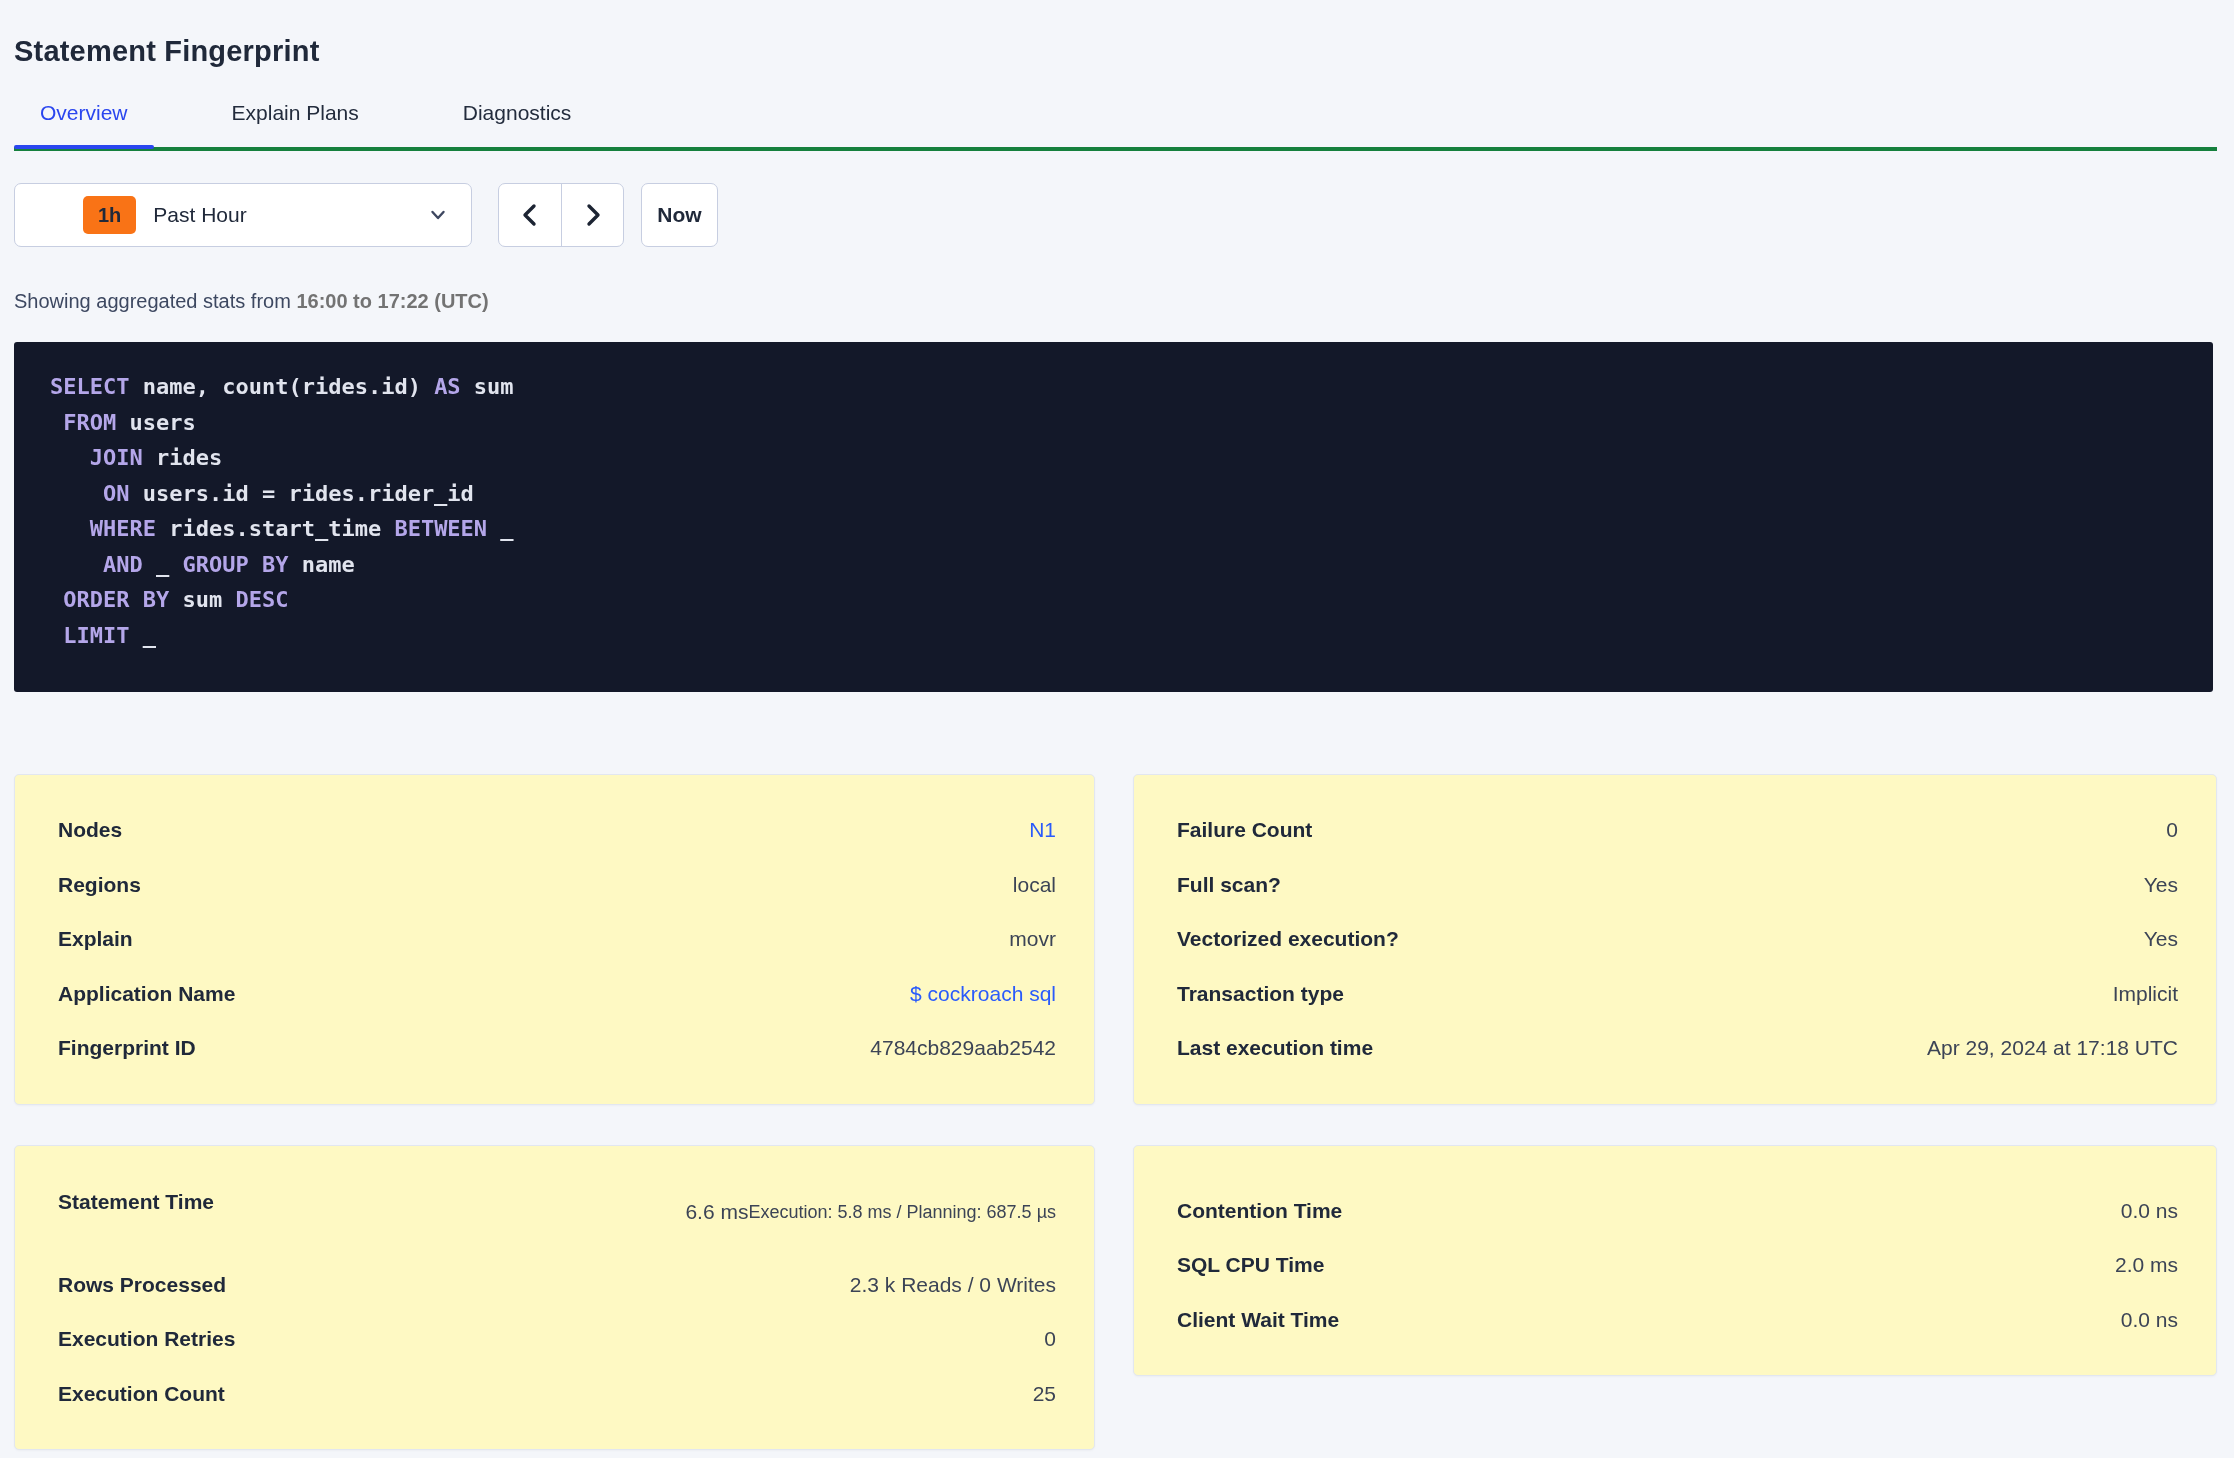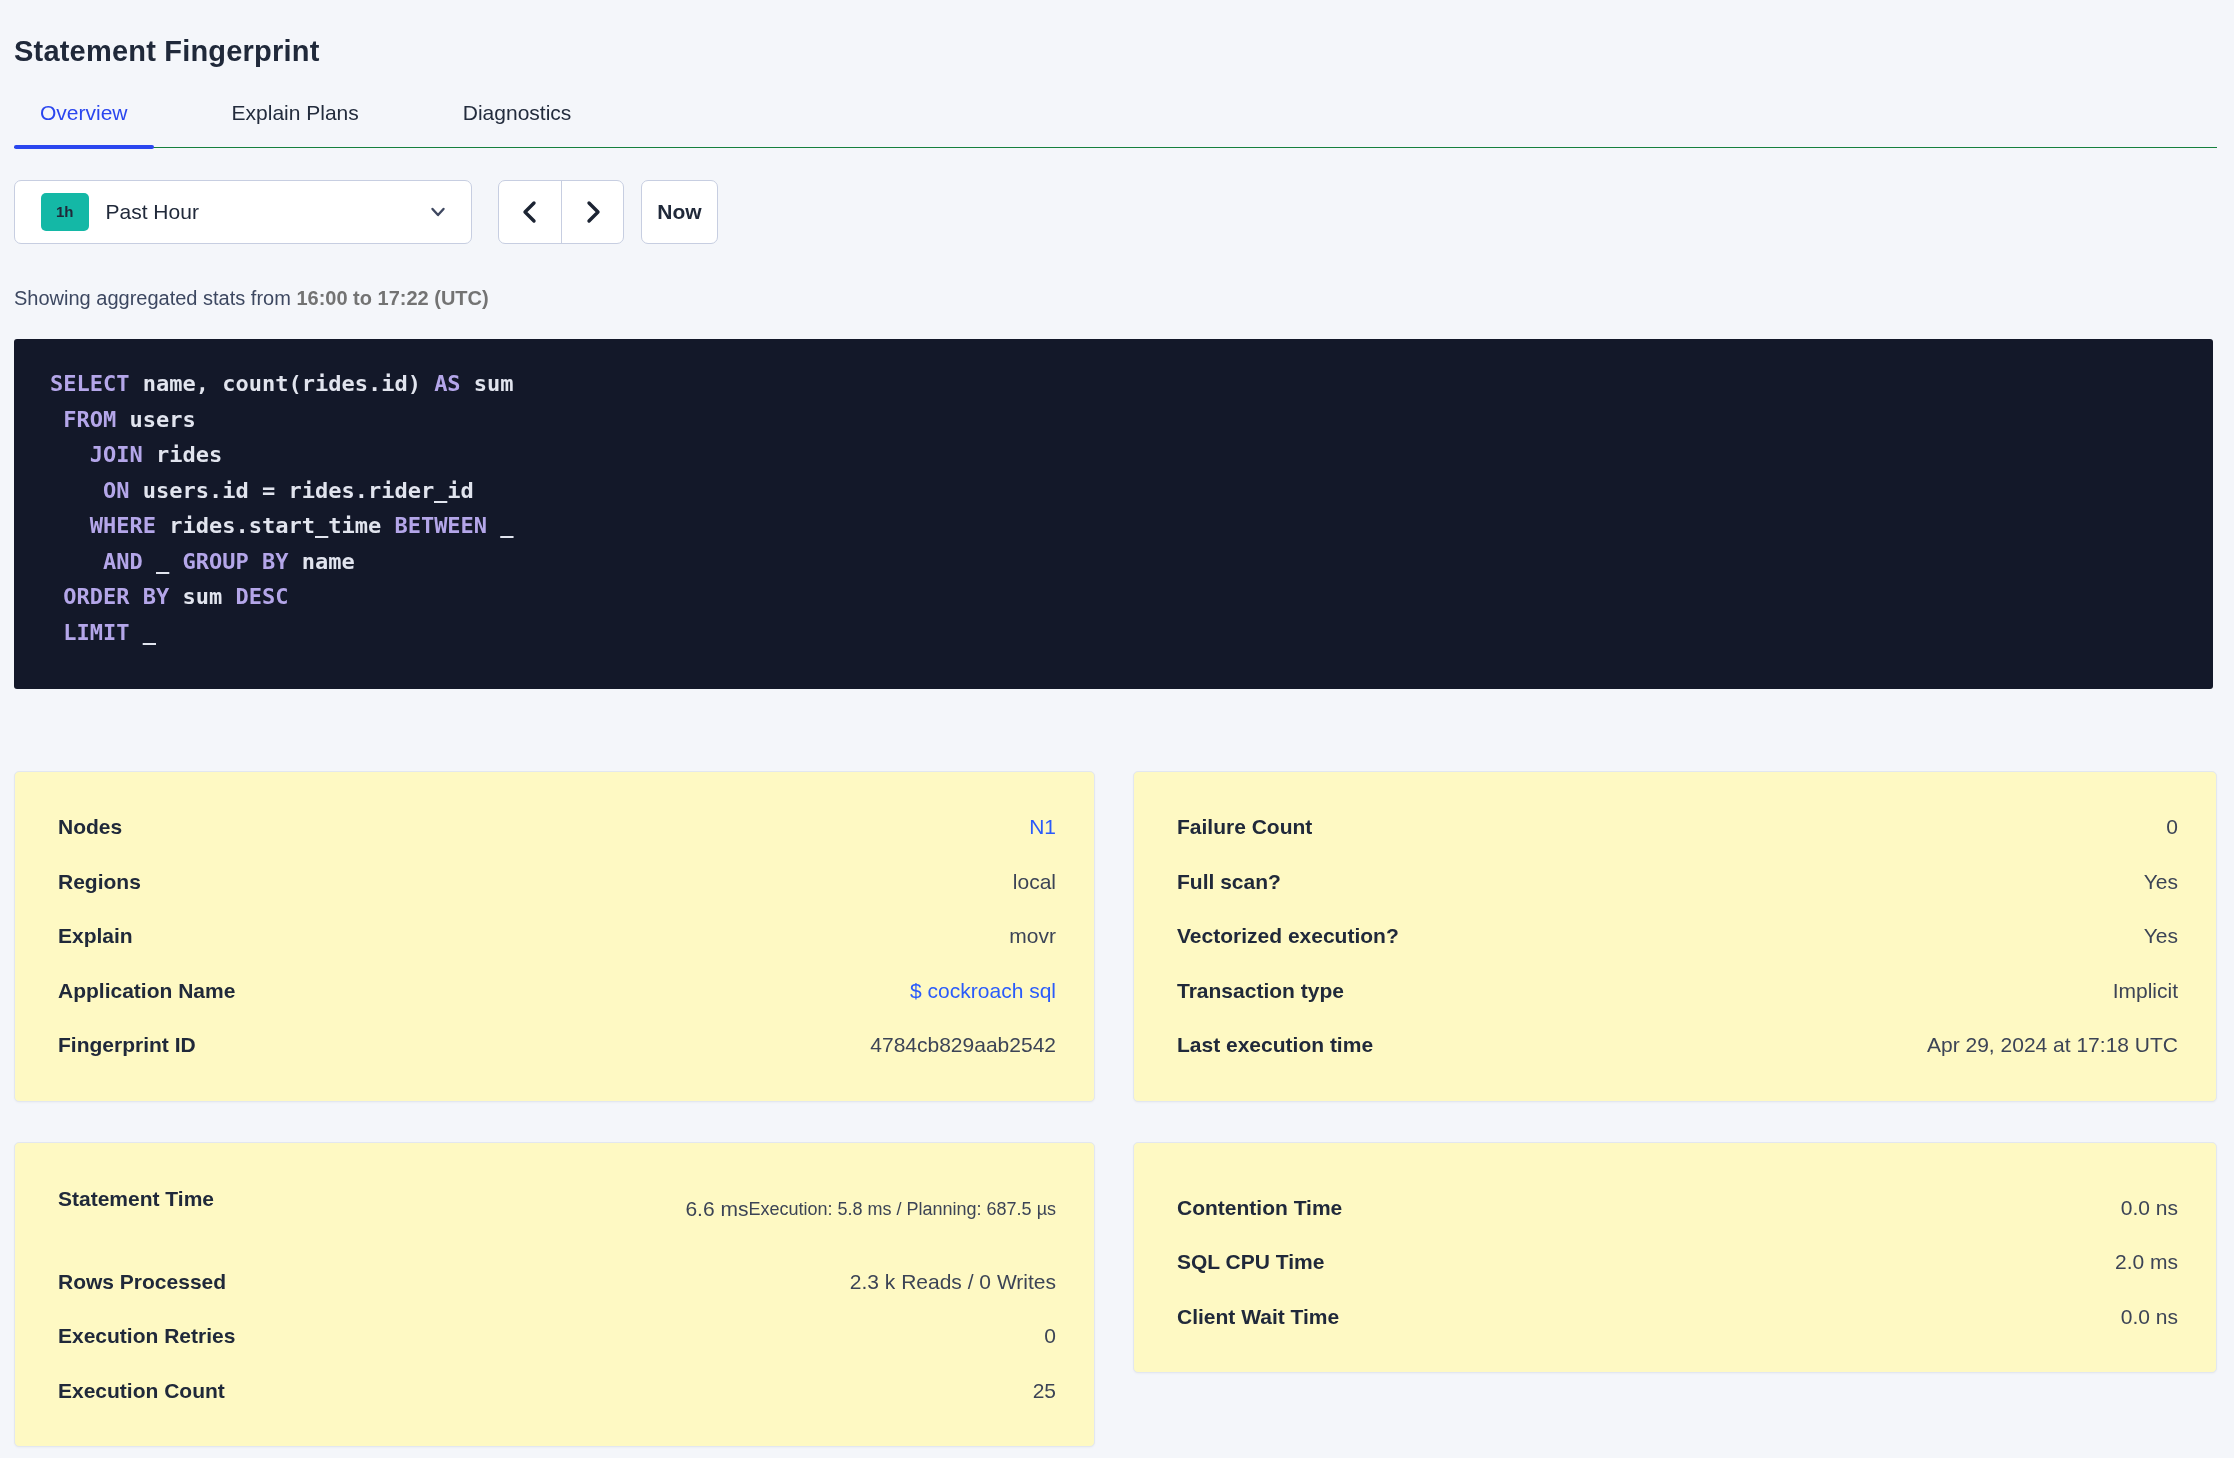--- a/index.html
+++ b/index.html
@@ -18,21 +18,21 @@
     line-height: 34px;
     font-weight: 700;
     color: #20293a;
     letter-spacing: 0.2px;
   }
 
   
   .tabbar {
     margin-top: 34px;
     display: flex;
-    border-bottom: 1px solid #15803d;
+    border-bottom: 4px solid #15803d;
   }
   .tab {
     position: relative;
     padding: 0 26px 23px 26px;
     font-size: 21px;
     line-height: 22px;
     color: #232c3d;
     cursor: pointer;
     text-align: center;
   }
@@ -52,27 +52,28 @@
   .dropdown {
     width: 458px; height: 64px;
     background: #ffffff;
     border: 1px solid #c7cee1;
     border-radius: 7px;
     display: flex; align-items: center;
     padding: 0 22px 0 26px;
     cursor: pointer;
   }
   .badge {
-    background: #14b8a6;
+    background: #f97316;
     color: #20293a;
     font-weight: 700;
-    font-size: 15px;
+    font-size: 20px;
     line-height: 16px;
     padding: 11px 15px;
     border-radius: 5px;
+    margin-left: 42px;
   }
   .dd-label { margin-left: 17px; font-size: 21px; color: #20293a; }
   .chev-down { margin-left: auto; }
 
   .btn-group {
     margin-left: 26px;
     display: flex;
     border: 1px solid #c7cee1;
     border-radius: 7px;
     background: #ffffff;

